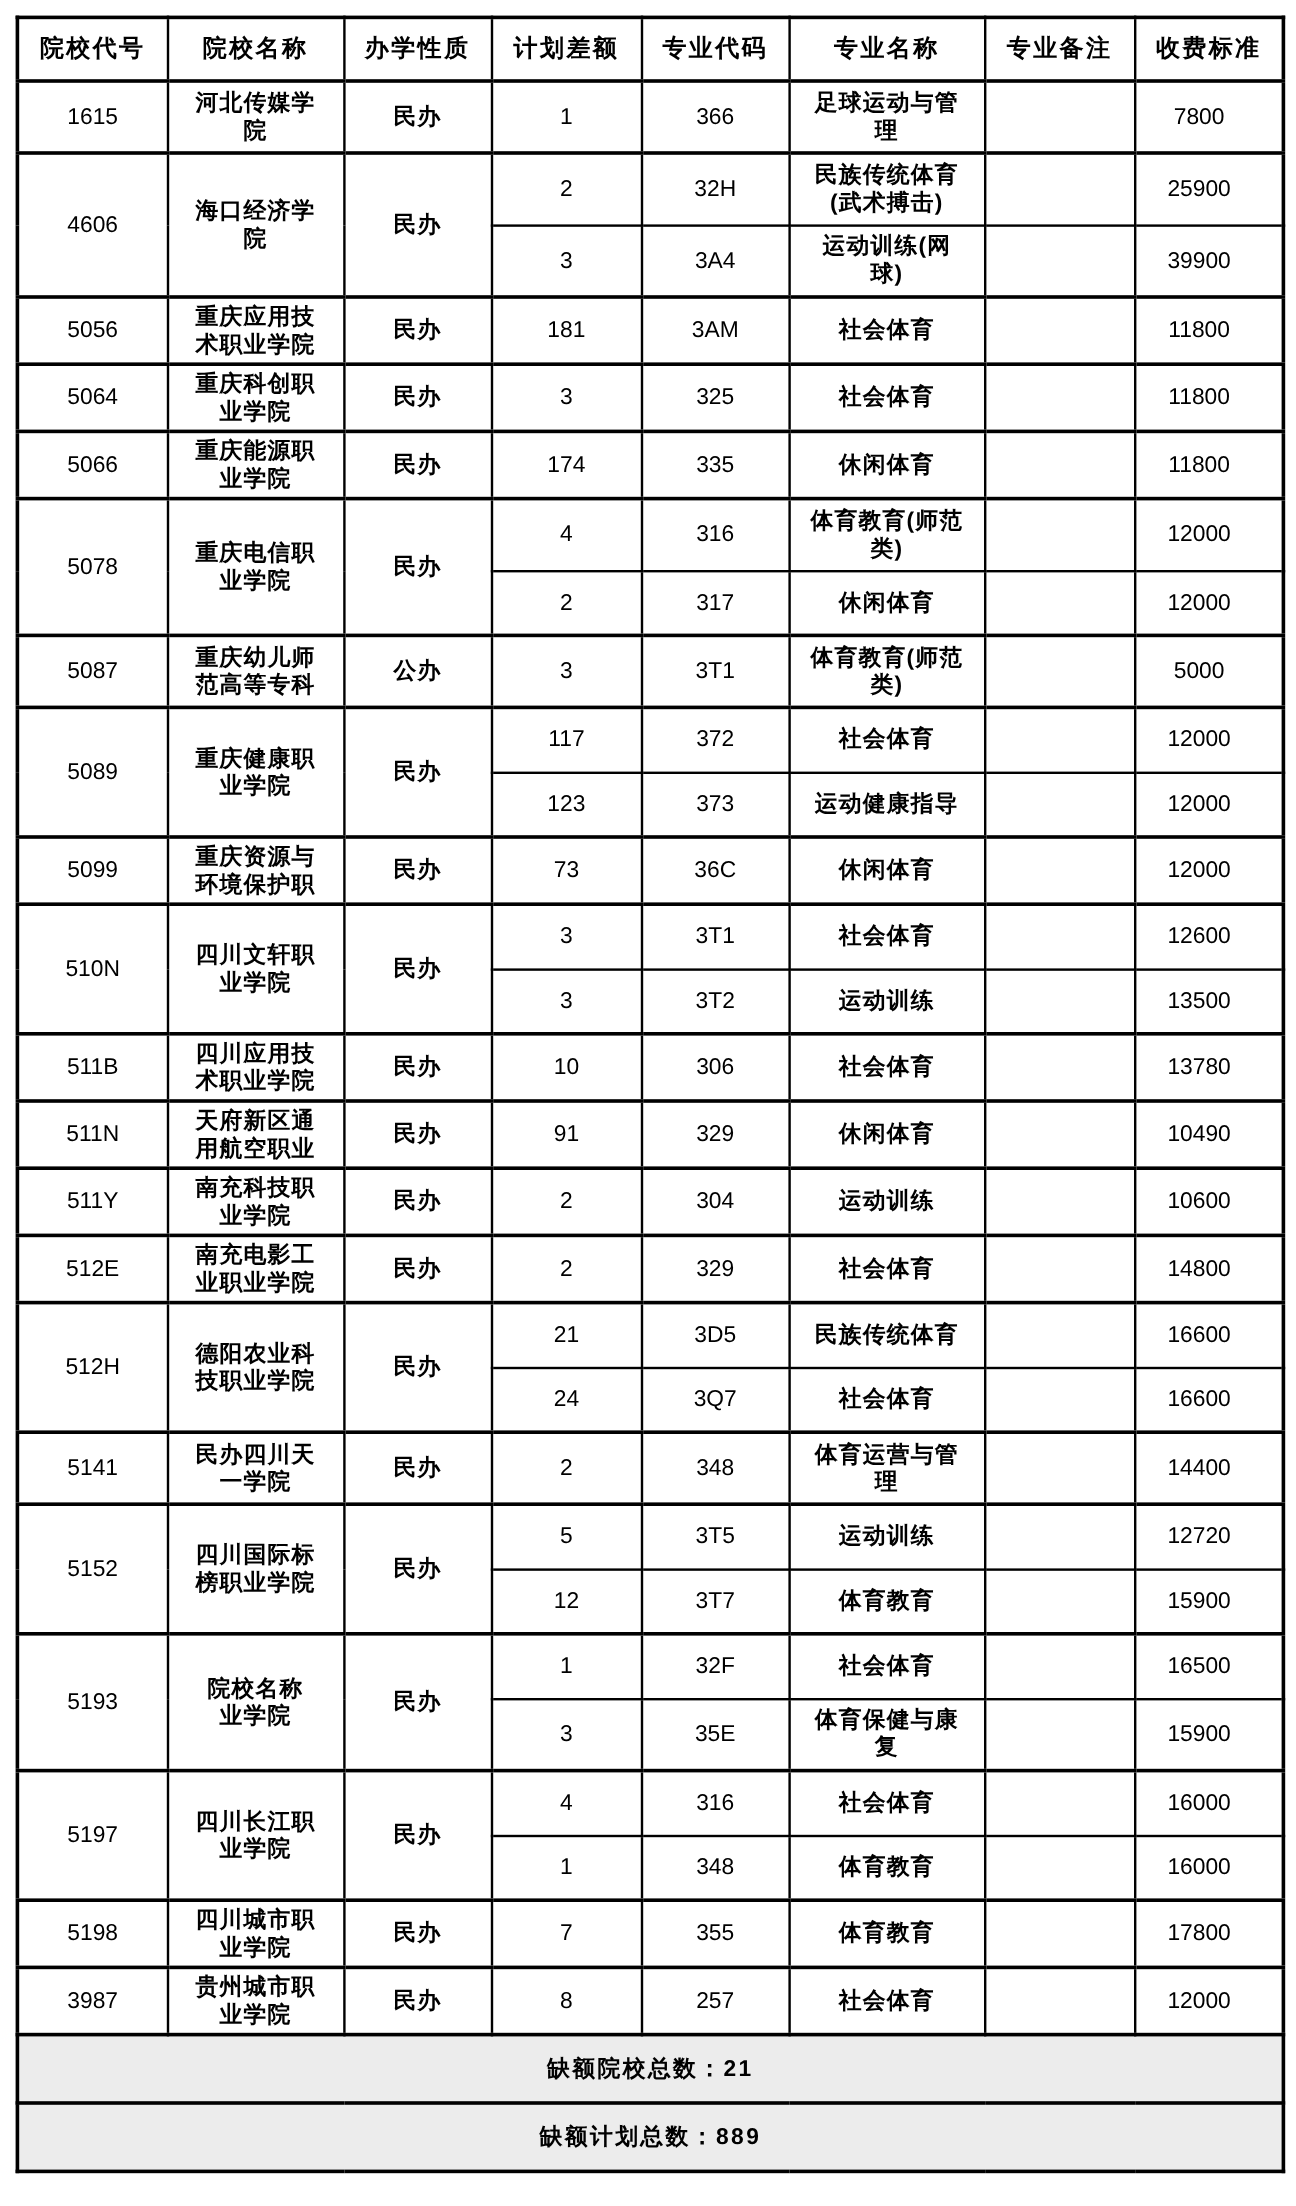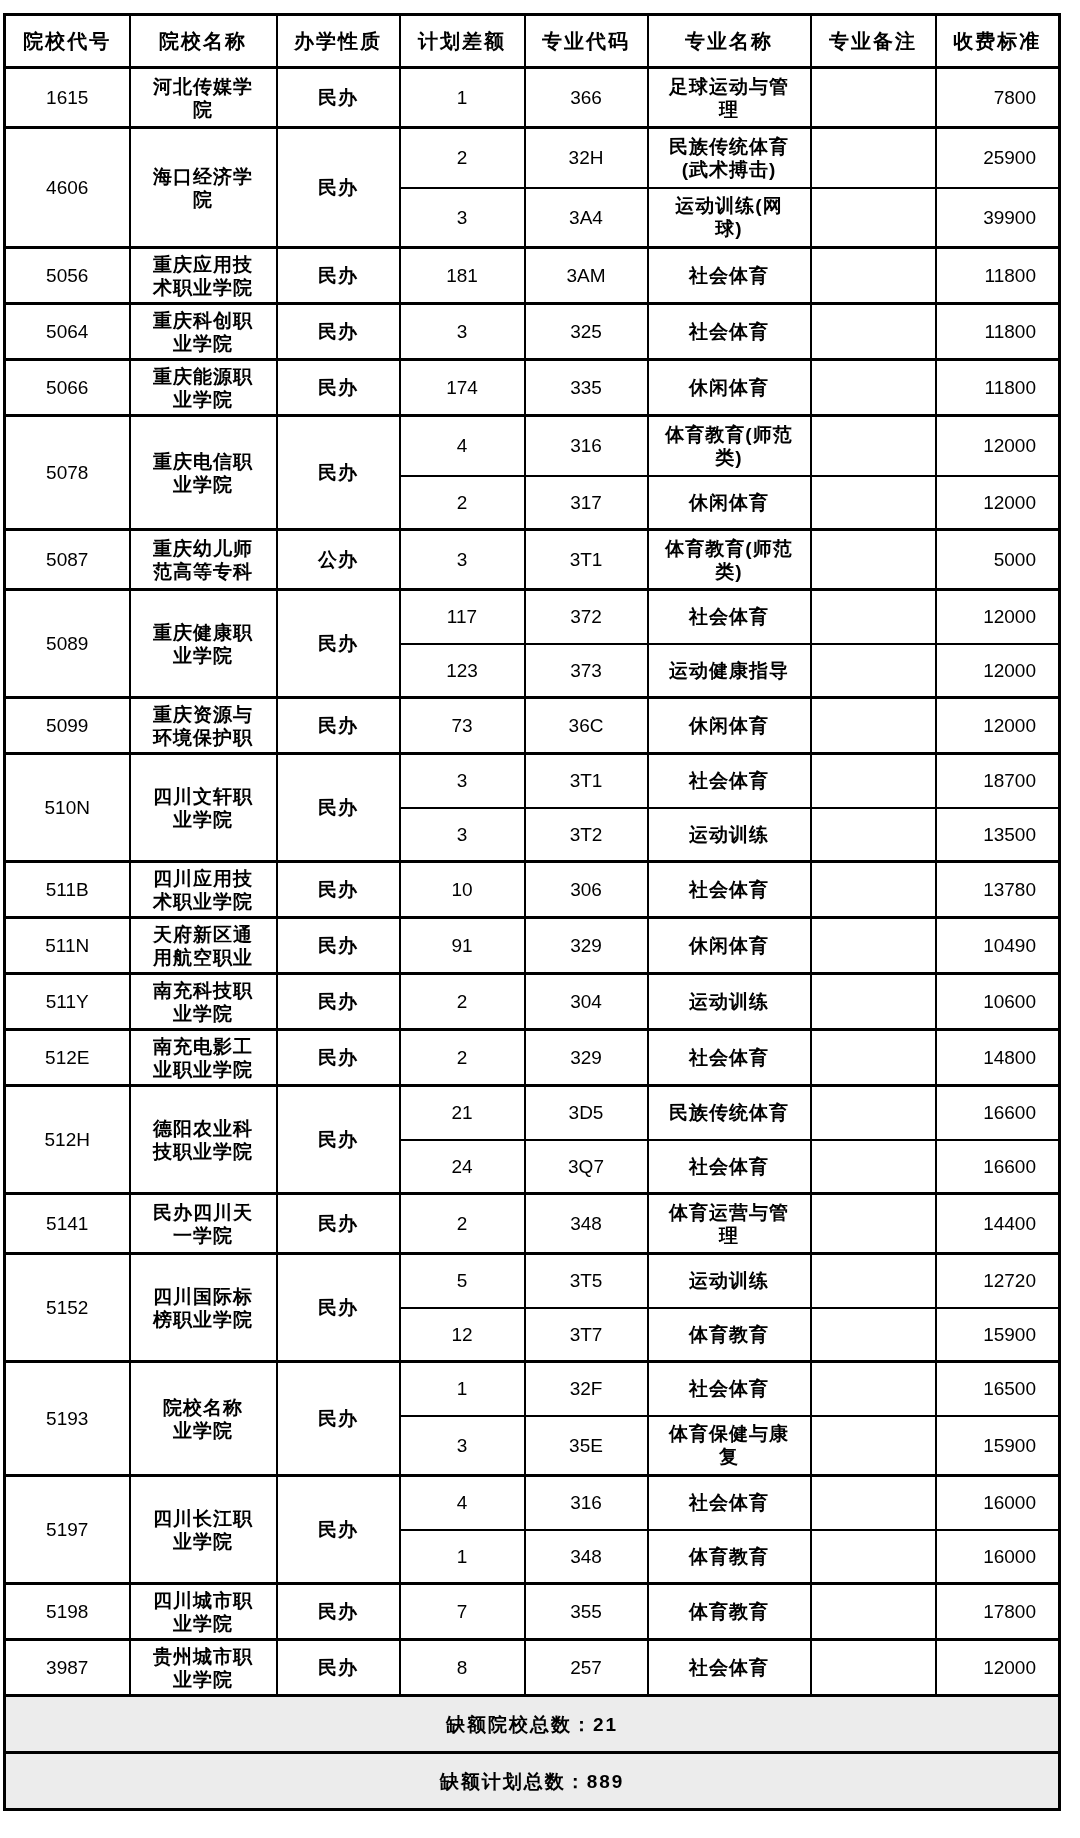--- a/index.html
+++ b/index.html
@@ -6,21 +6,21 @@
   body{
     width:1080px;
     font-family:"Liberation Sans","DejaVu Sans",sans-serif;
     color:#000;
     -webkit-font-smoothing:antialiased;
   }
   .sheet{
     width:1080px;
     min-height:1838px;
     box-sizing:border-box;
-    padding:13px 12px 8px 3px;
+    padding:13px 12px 8px 13px;
     background:#fff;
   }
   table.vacancy{
     border-collapse:collapse;
     table-layout:fixed;
     width:1055px;
     border:3px solid #000;
   }
   th,td{
     border:2px solid #000;
@@ -39,21 +39,21 @@
     border-bottom:3px solid #000;
     background:#fff;
   }
   tr.h-tall{height:60px;}
   tr.h-mid{height:56px;}
   tr.h-short{height:54px;}
   tr.group-start td{border-top:3px solid #000;}
   td.cjk{font-weight:600;letter-spacing:1px;}
   td.pre{white-space:pre-line;}
   td.num{font-weight:400;font-size:19px;letter-spacing:0;}
-  td.fee{text-align:right;padding-right:22px;}
+  td.fee{padding-right:22px;}
   tr.summary-row{height:57px;}
   tr.summary-row td{
     background:#ececec;
     border:3px solid #000;
     font-weight:600;
     font-size:19px;
     letter-spacing:2px;
     text-align:center;
   }
 </style>
@@ -213,21 +213,21 @@
         </tr>
         <tr class="h-short group-start">
           <td class="num" rowspan="2">510N</td>
           <td class="cjk pre" rowspan="2">四川文轩职
 业学院</td>
           <td class="cjk" rowspan="2">民办</td>
           <td class="num">3</td>
           <td class="num">3T1</td>
           <td class="cjk pre">社会体育</td>
           <td class="cjk"></td>
-          <td class="num fee">18700</td>
+          <td class="num fee">12600</td>
         </tr>
         <tr class="h-short">
           <td class="num">3</td>
           <td class="num">3T2</td>
           <td class="cjk pre">运动训练</td>
           <td class="cjk"></td>
           <td class="num fee">13500</td>
         </tr>
         <tr class="h-mid group-start">
           <td class="num">511B</td>

